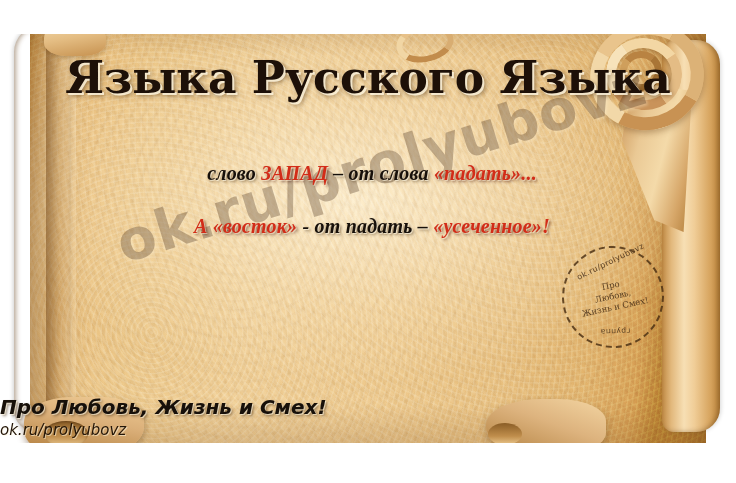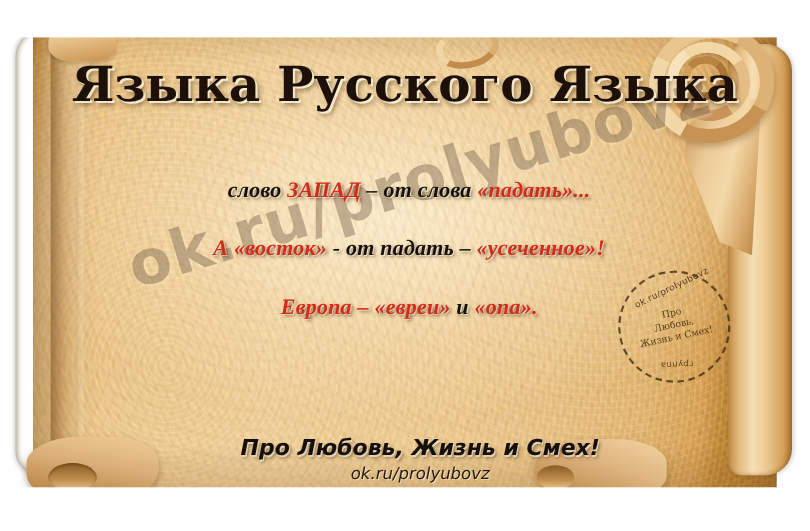--- a/index.html
+++ b/index.html
@@ -294,22 +294,20 @@
     line-height: 11px;
     color: #3b2410;
     transform: rotate(-8deg);
   }
 
   
   .footer {
     position: absolute;
     left: 0; right: 0;
     bottom: 44px;
-    text-align: center;
-    padding-left: 28px;
   }
   .footer-title {
     font-family: "DejaVu Sans", sans-serif;
     font-style: italic;
     font-weight: 700;
     font-size: 20px;
     color: #17100a;
     text-shadow: 1px 1px 0 rgba(255,247,224,.65), 2px 2px 3px rgba(60,34,8,.5);
   }
   .footer-url {
@@ -407,21 +405,20 @@
       <div class="tooth" style="left: 707px; width: 34px; height: 10px; bottom: 0px; border-radius: 17px 17px 0px 0px;"></div>
     </div>
 
   <div class="watermark">ok.ru/prolyubovz</div>
 
   <div class="title">Языка Русского Языка</div>
 
   <div class="lines" id="lines">
       <div class="line"><span class="dk">слово </span><span class="rd">ЗАПАД</span><span class="dk"> – от слова  </span><span class="rd">«падать»...</span></div>
       <div class="line"><span class="rd">А «восток»</span><span class="dk"> - от падать – </span><span class="rd"> «усеченное»!</span></div>
-      <div class="line"><span class="rd">Европа – «евреи» </span><span class="dk">и </span><span class="rd">«опа».</span></div>
     </div>
 
   <div class="stamp">
     <div class="stamp-arc-top">ok.ru/prolyubovz</div>
     <div class="stamp-center">
       <div>Про</div>
       <div>Любовь,</div>
       <div>Жизнь и Смех!</div>
     </div>
     <div class="stamp-arc-bot">группа</div>

